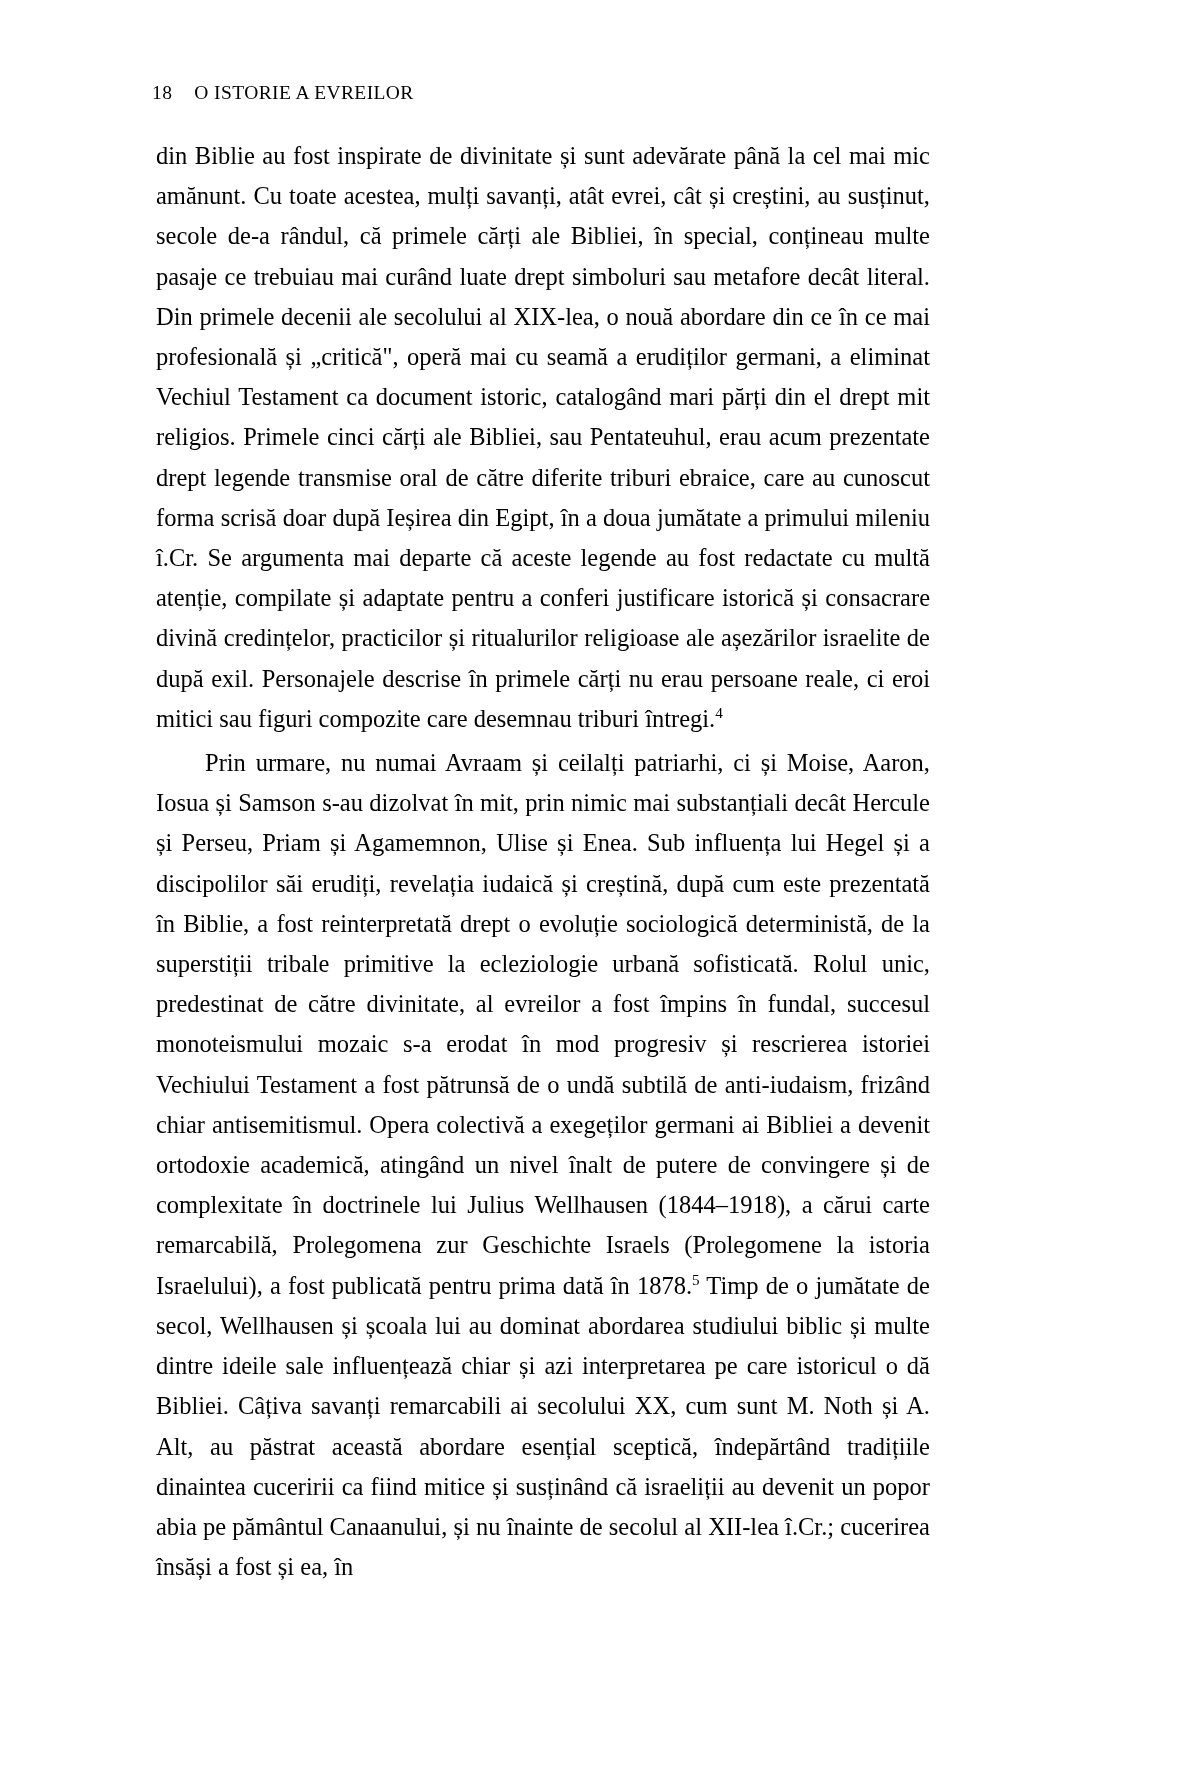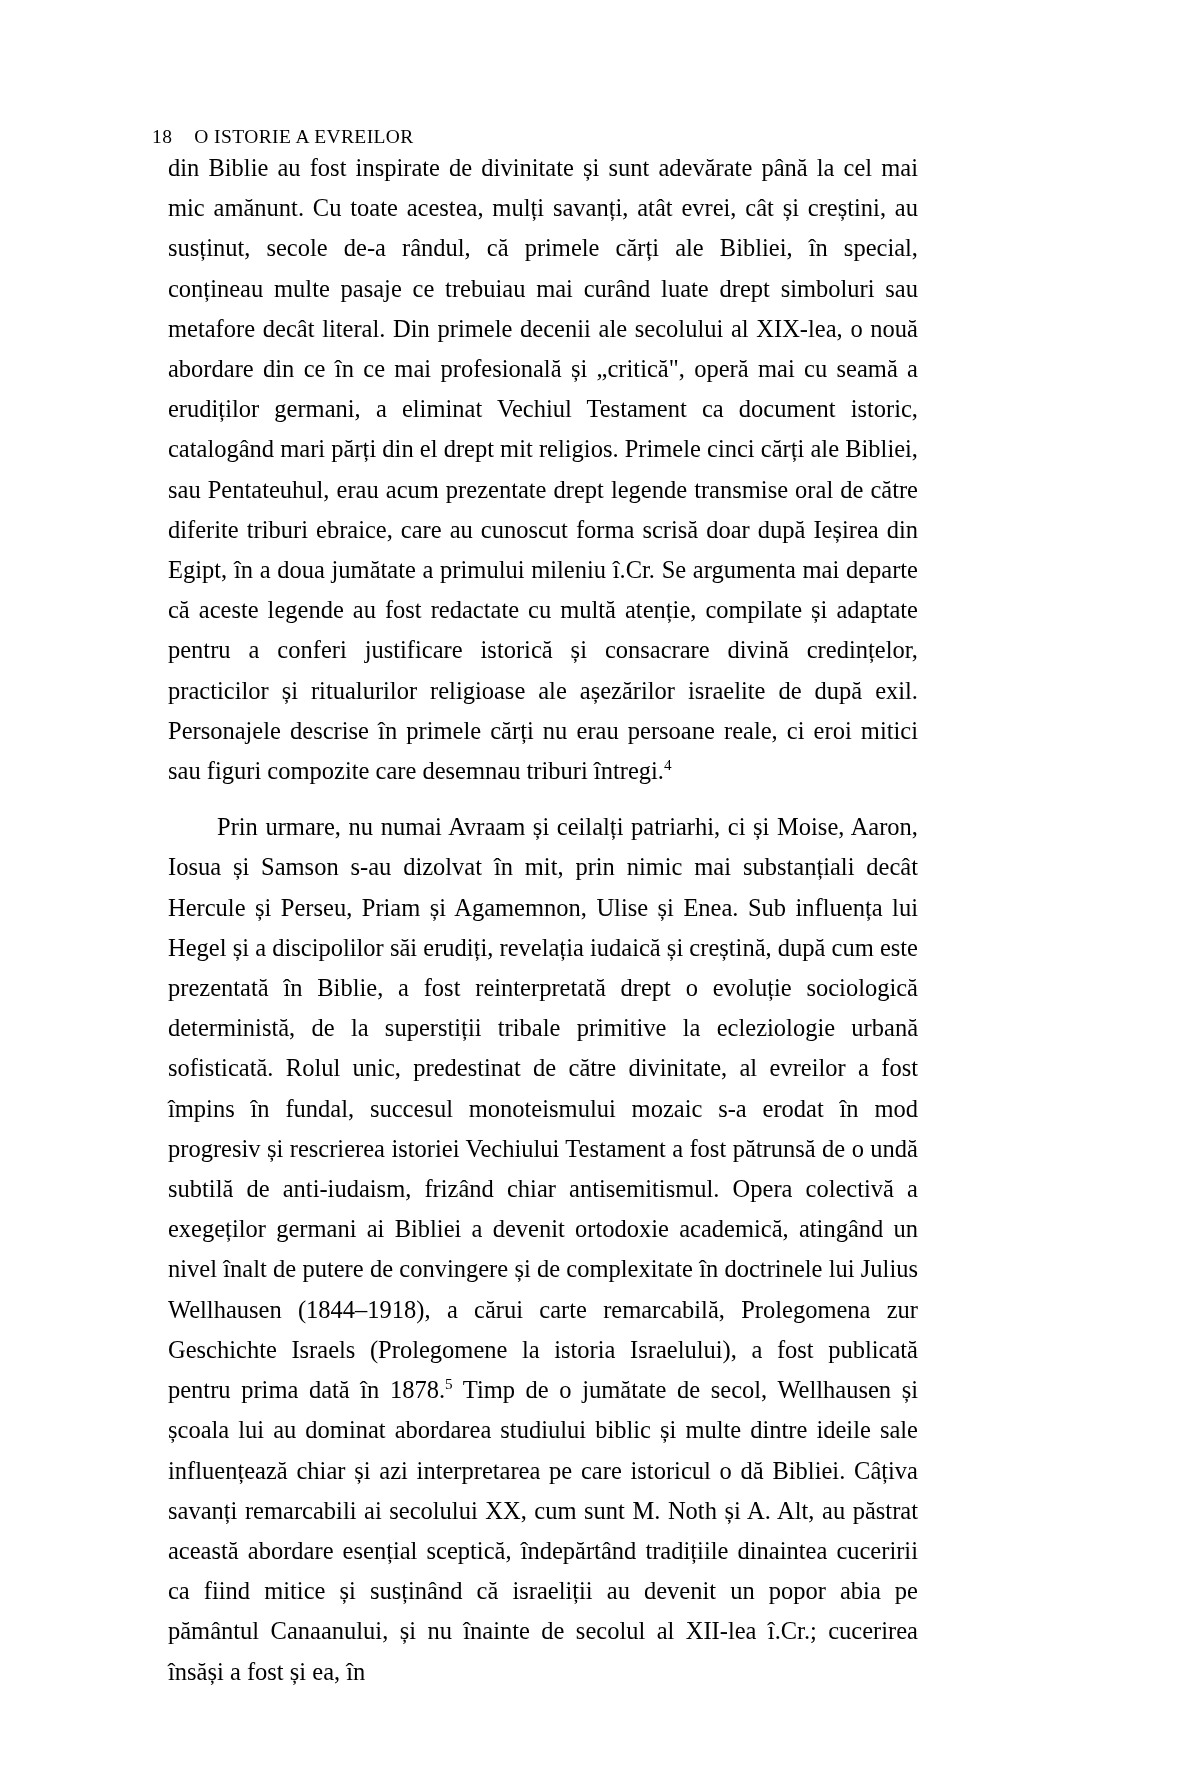--- a/index.html
+++ b/index.html
@@ -17,36 +17,35 @@
     color: #000000;
     overflow: hidden;
   }
   .header {
     position: absolute;
     top: 82px;
     left: 152px;
     font-size: 19.5px;
     letter-spacing: 0.4px;
     white-space: nowrap;
-    margin-top: 44px;
   }
   .folio {
     margin-right: 22px;
   }
   .running-title {
     font-variant: small-caps;
   }
   .body-col {
     position: absolute;
     top: 132px;
     left: 152px;
     width: 782px;
   }
   p.para {
-    margin: 16px;
+    margin: 4px;
     font-size: 24.5px;
     line-height: 40.2px;
     text-align: justify;
     text-justify: inter-word;
     hyphens: manual;
   }
   p.para.indent {
     text-indent: 2.0em;
   }
   .sup {

